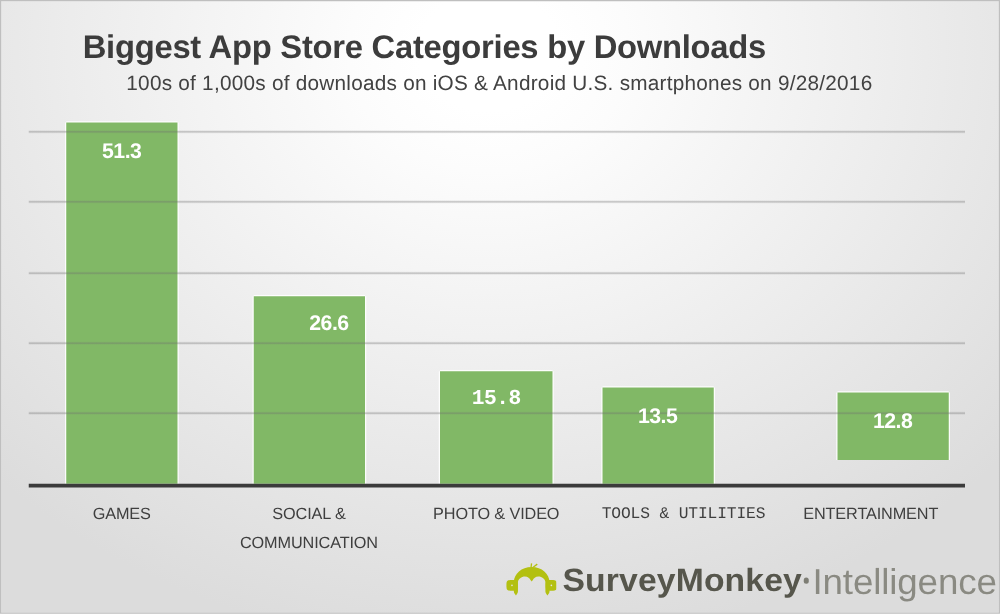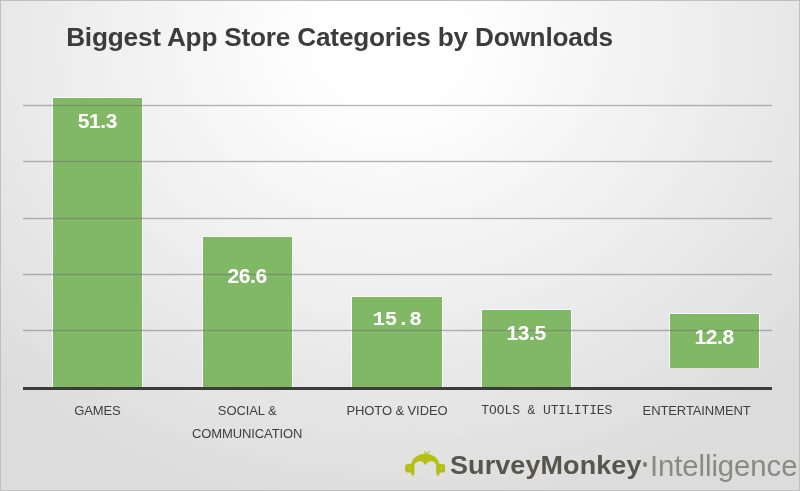--- a/index.html
+++ b/index.html
@@ -19,45 +19,46 @@
   .grid{position:absolute;height:3px;
         background:linear-gradient(to bottom,
           rgba(110,110,110,0) 0%, rgba(110,110,110,.16) 28%,
           rgba(110,110,110,.50) 50%, rgba(110,110,110,.16) 72%,
           rgba(110,110,110,0) 100%);}
 
   #axis{position:absolute;height:2.9px;background:#3b3b3b;}
   .bar{position:absolute;background:#81b866;
         box-shadow:-1px 0 0 0 rgba(255,255,255,.88), 1px 0 0 0 rgba(255,255,255,.88), 0 -1px 0 0 rgba(255,255,255,.88);}
   .bar .val{position:absolute;left:0;width:100%;text-align:center;
-            color:#ffffff;font-weight:bold;font-size:21px;line-height:18px;letter-spacing:-0.4px;
+            color:#ffffff;font-weight:bold;font-size:17px;line-height:18px;letter-spacing:-0.4px;
             z-index:3;transform:translateZ(0);}
   .xlab{transform:translateZ(0);position:absolute;text-align:center;font-size:13px;line-height:23.2px;color:#3f3f3f;letter-spacing:-0.1px;}
   #logo{position:absolute;left:403.5px;top:448.5px;width:395px;height:32px;}
   #monkey{position:absolute;left:0.0px;top:0.6px;}
   #brand{position:absolute;will-change:transform;left:45.2px;top:3.4px;font-size:25.8px;font-weight:bold;
          color:#56564c;letter-spacing:0.1px;line-height:25px;
          transform:scaleX(1.045);transform-origin:left center;}
   #dot{position:absolute;left:238.5px;top:12.7px;width:4.4px;height:4.4px;border-radius:50%;background:#7d7d74;}
   #product{position:absolute;will-change:transform;left:245.0px;top:2.4px;font-size:28.8px;color:#8a8a82;
            letter-spacing:-0.1px;line-height:29px;
            transform:scaleX(1.02);transform-origin:left center;}
 </style>
 </head>
 <body>
 
 <div id="page">
   <div id="title">Biggest App Store Categories by Downloads</div>
+  <div id="subtitle">100s of 1,000s of downloads on iOS &amp; Android U.S. smartphones on 9/28/2016</div>
   <div id="plot">
     <div id="bars">
         <div class="bar" style="left: 53.3px; width: 89.2px; top: 98.4479px; height: 289.052px;">
           <div class="val" style="top: 13.8px;">51.3</div>
         </div>
         <div class="bar" style="left: 203.1px; width: 89.2px; top: 237.188px; height: 150.312px;">
-          <div class="val" style="top: 30px;">26.6</div>
+          <div class="val" style="top: 13px; margin-left: 16px;">26.6</div>
         </div>
         <div class="bar" style="left: 352.9px; width: 89.2px; top: 297.851px; height: 89.6486px; font-family: Liberation Mono, monospace;">
           <div class="val" style="top: 13.8px;">15.8</div>
         </div>
         <div class="bar" style="left: 482px; width: 89.2px; top: 310.771px; height: 76.7295px;">
           <div class="val" style="top: 13.8px;">13.5</div>
         </div>
         <div class="bar" style="left: 670px; width: 89.2px; top: 314.702px; height: 54px;">
           <div class="val" style="top: 13.8px;">12.8</div>
         </div>

